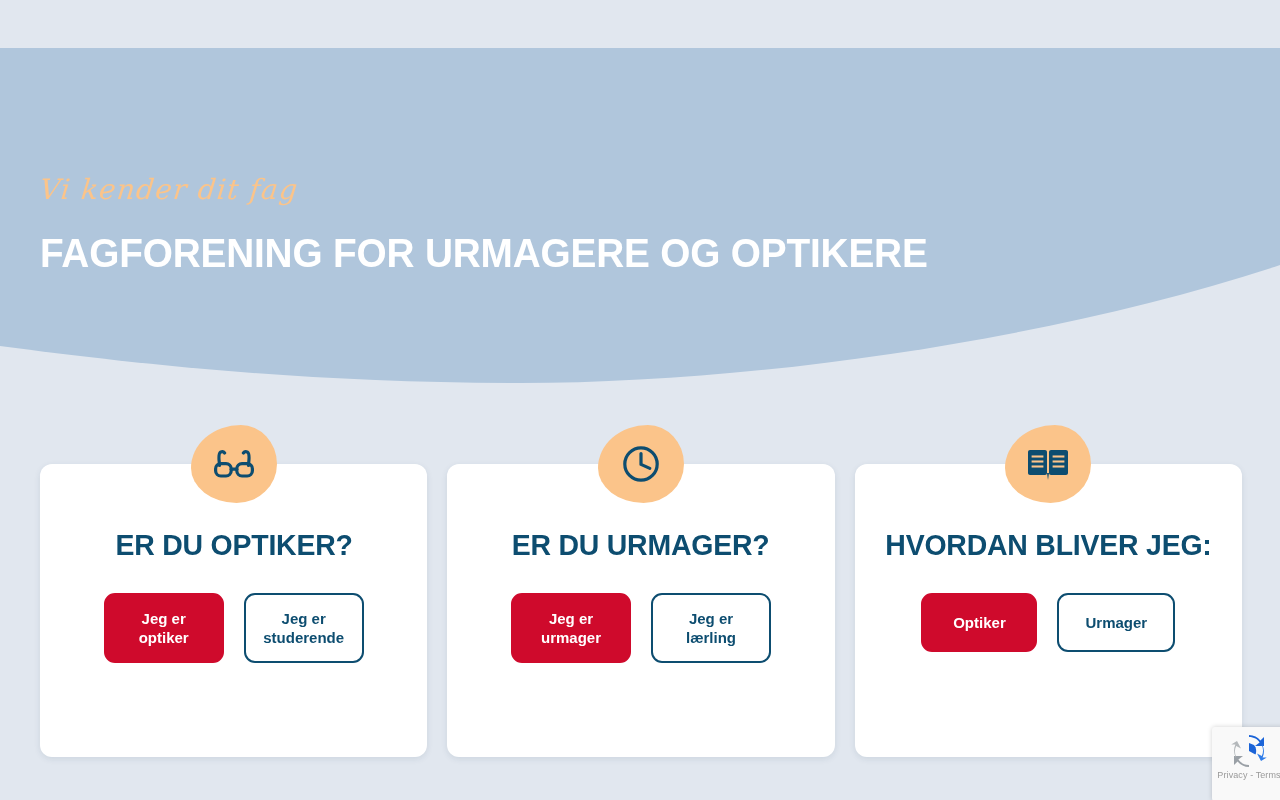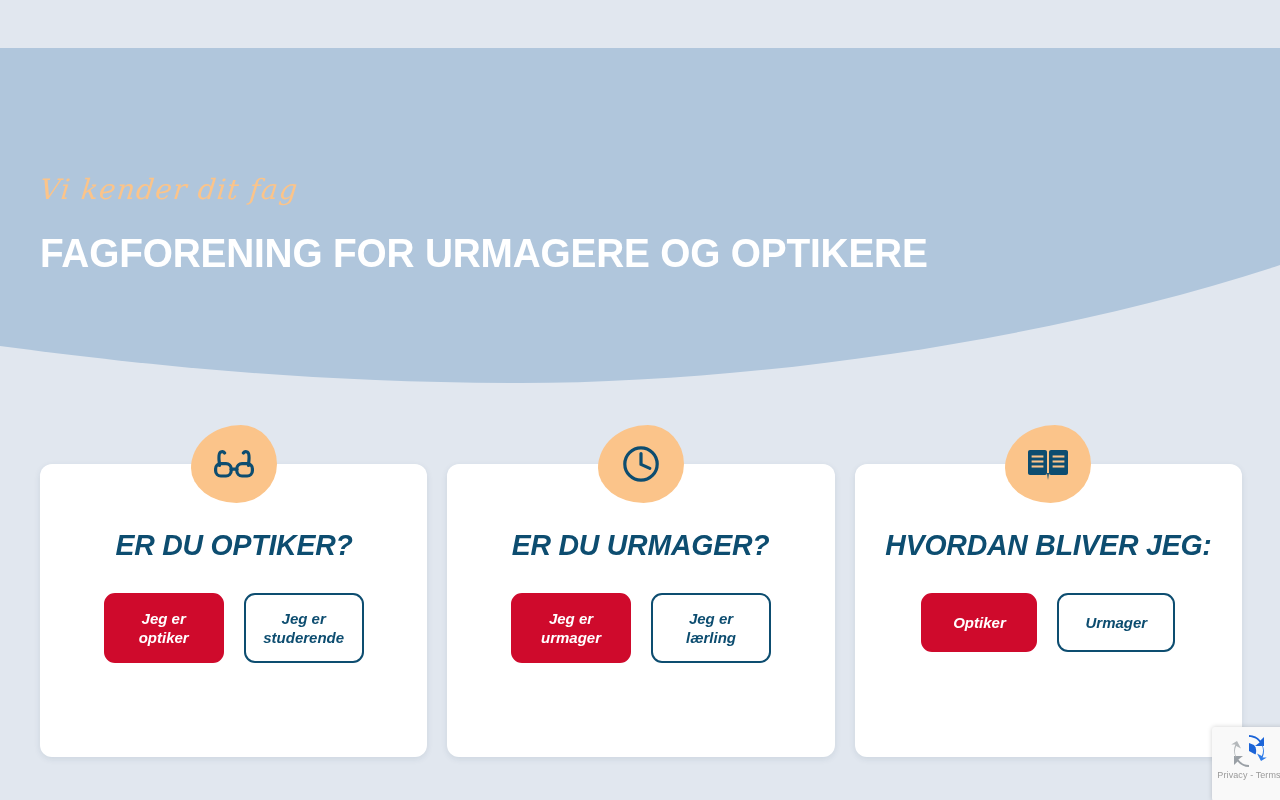--- a/index.html
+++ b/index.html
@@ -82,21 +82,20 @@
   .card {
     position: relative;
     flex: 1 1 0;
     background: #ffffff;
     border-radius: 12px;
     box-shadow: 0 2px 6px rgba(33, 60, 90, 0.10);
     padding-top: 62px;
     display: flex;
     flex-direction: column;
     align-items: center;
-    font-style: italic;
   }
 
   .blob {
     position: absolute;
     top: -39px;
     left: 50%;
     margin-left: -43px;
     width: 86px;
     height: 78px;
     background: #fbc48a;

